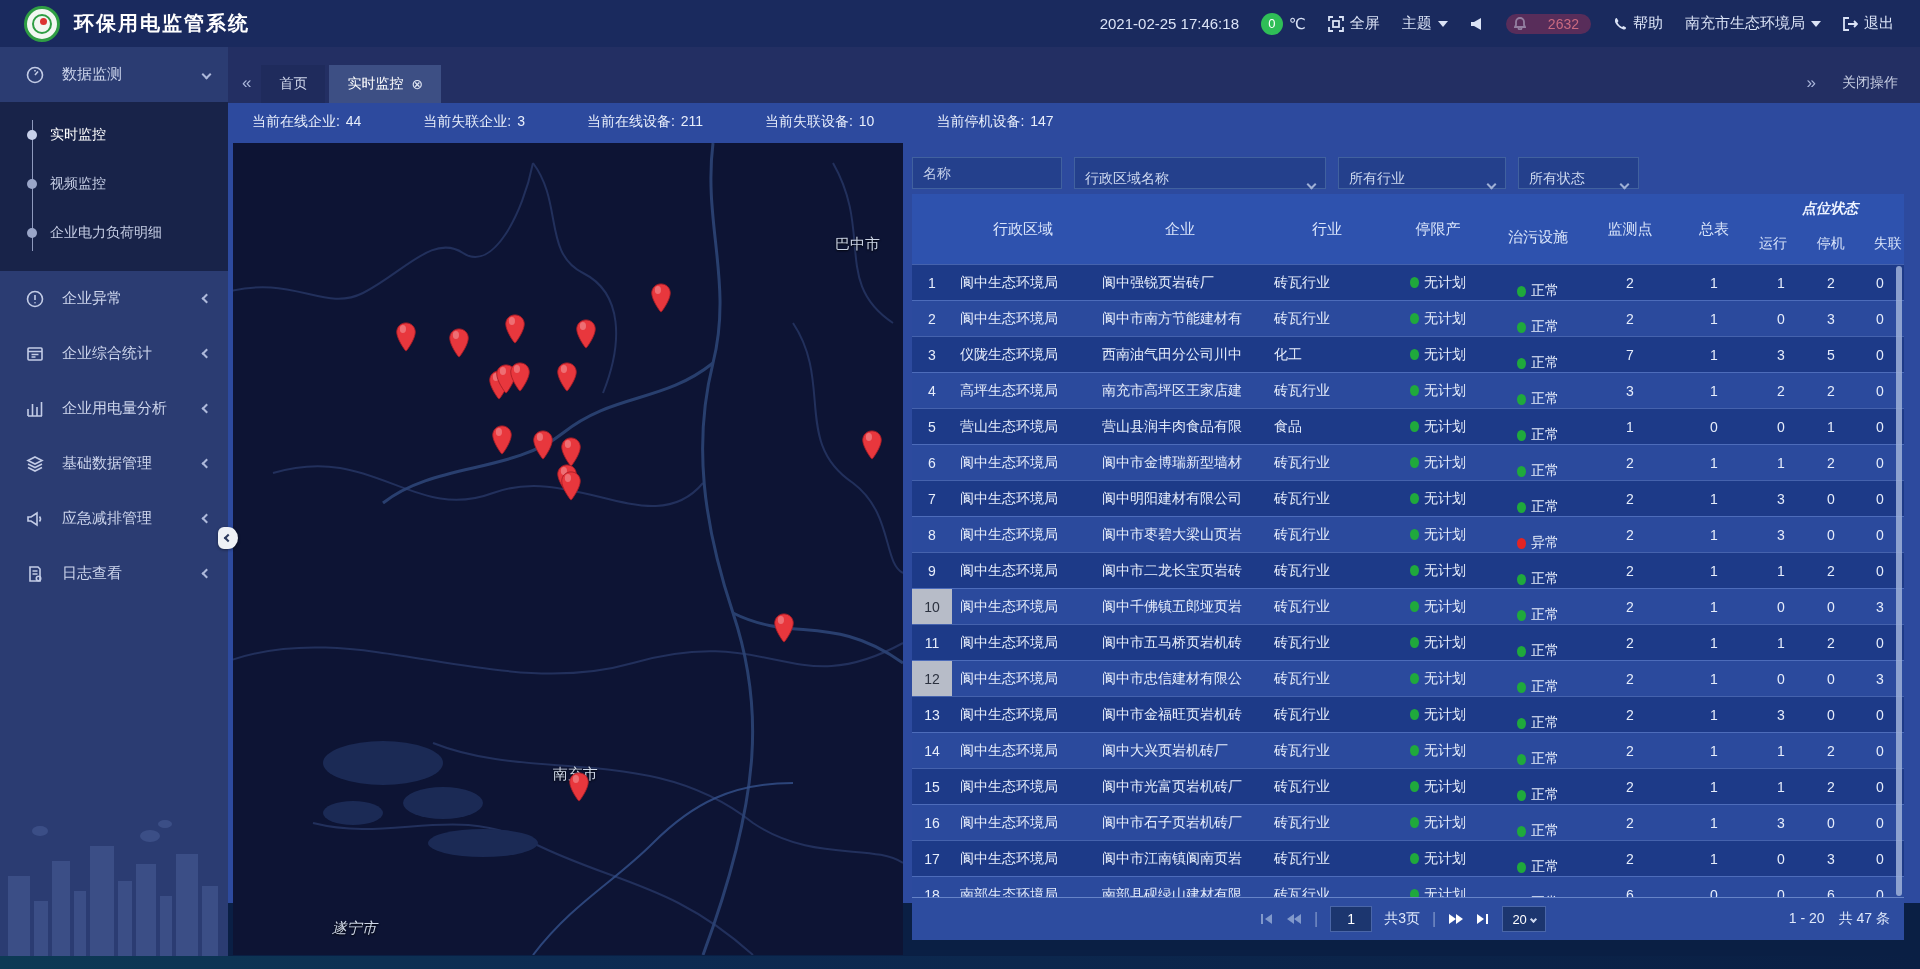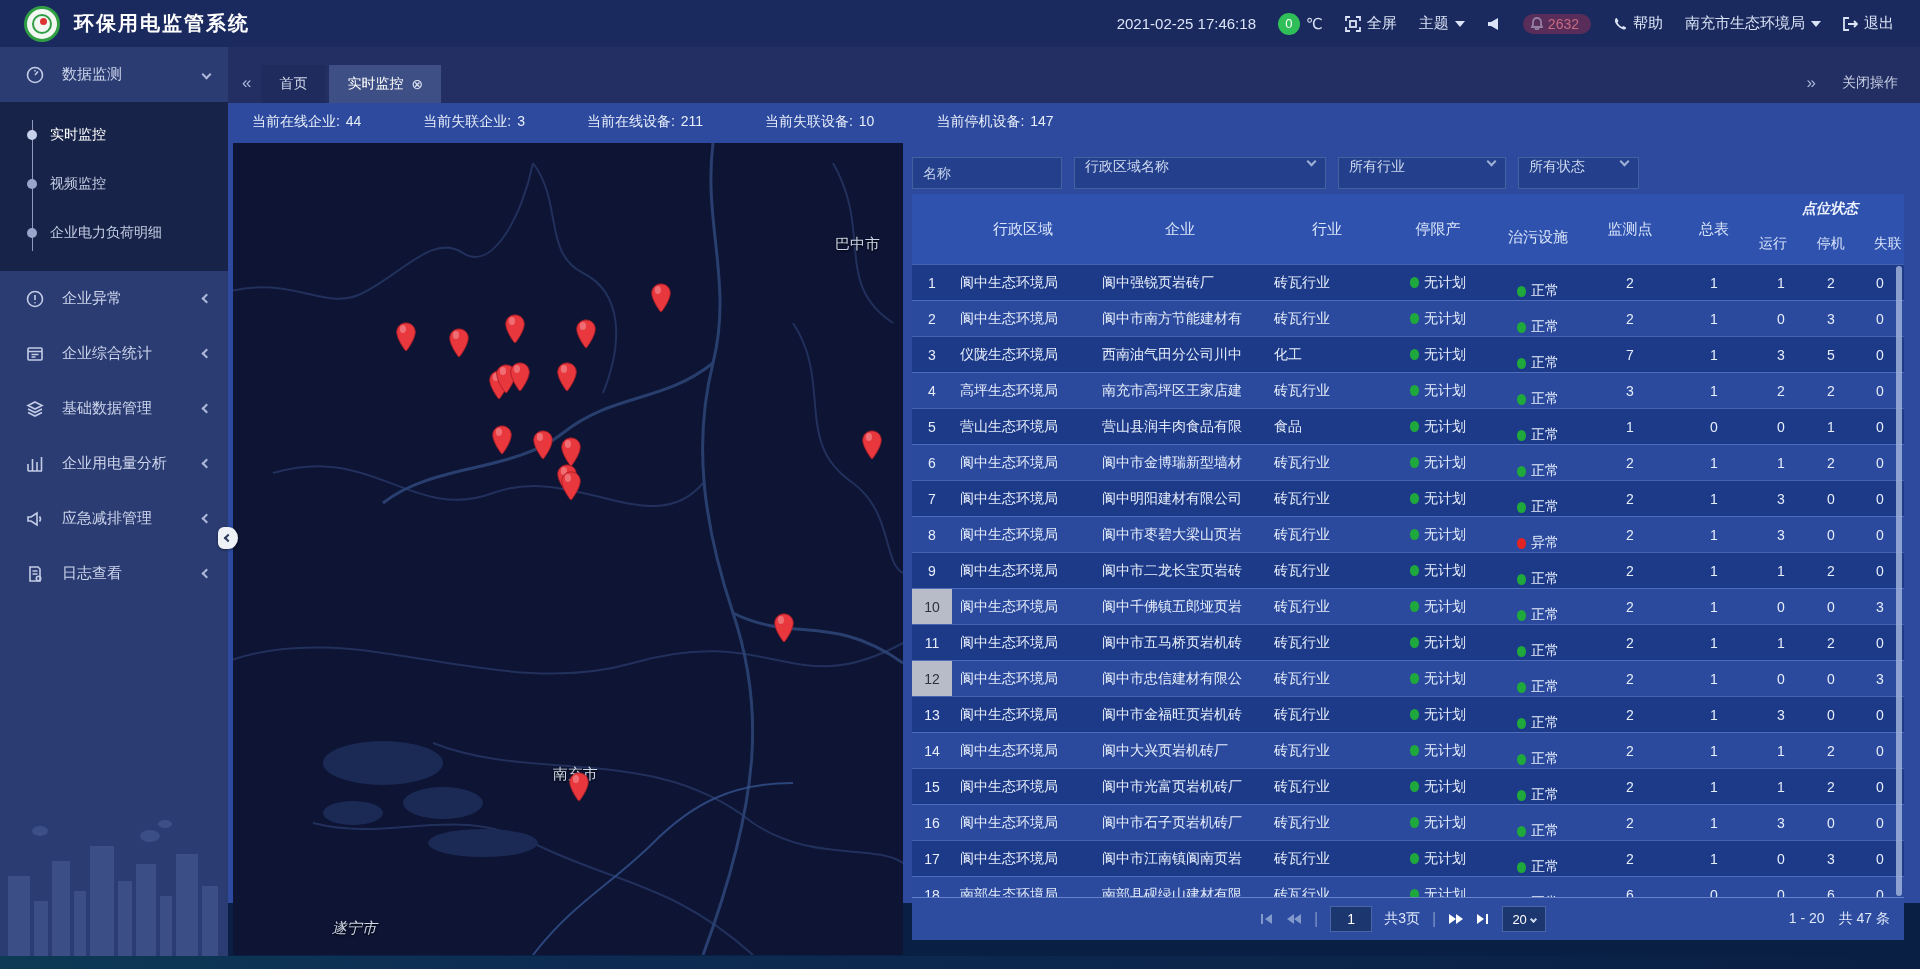--- a/index.html
+++ b/index.html
@@ -16,21 +16,21 @@
     border-radius:50%; border:2px solid #2f9e44; }
   .logo-sun { position:absolute; left:13px; top:9px; width:7px; height:7px;
     border-radius:50%; background:#d33; }
   .app-title { color:#fff; font-size:20px; font-weight:bold; margin-left:14px; letter-spacing:2px; }
   .hdr-right { margin-left:auto; display:flex; align-items:center; gap:22px;
     padding-right:26px; color:#dbe3f6; font-size:15px; }
   .hdr-item { display:flex; align-items:center; gap:6px; cursor:pointer; white-space:nowrap; }
   .temp-badge { width:22px; height:22px; border-radius:50%; background:#2fbe57;
     color:#fff; font-size:13px; display:flex; align-items:center; justify-content:center; }
   .notif-pill { background:rgba(190,50,85,.38); color:#c96a80; border-radius:11px;
-    padding:2px 12px 2px 8px; font-size:14px; display:flex; align-items:center; gap:5px; }
+    padding:2px 12px 2px 8px; font-size:14px; display:flex; align-items:center; gap:22px; }
   .caret-down { width:0; height:0; border-left:5px solid transparent;
     border-right:5px solid transparent; border-top:6px solid #dbe3f6; display:inline-block; }
   .hicon { display:inline-flex; align-items:center; }
   .hicon svg { stroke:#dbe3f6; fill:none; stroke-width:1.8; }
 
   
   #sidebar { position:absolute; left:0; top:47px; width:228px; height:909px;
     background:#2b3c72; color:#cdd5ec; overflow:hidden; }
   .menu-group { height:55px; display:flex; align-items:center; padding:0 18px 0 26px;
     font-size:15px; cursor:pointer; position:relative; }
@@ -81,21 +81,21 @@
   #collapse-handle { position:absolute; left:218px; top:527px; width:20px; height:22px;
     background:#eef1f6; border-radius:6px 50% 50% 6px / 6px 50% 50% 6px; z-index:25;
     display:flex; align-items:center; justify-content:center; cursor:pointer;
     box-shadow:0 1px 3px rgba(0,0,0,.4); }
   #collapse-handle .chev { border-color:#2c3a5e; width:6px; height:6px; }
 
   
   #rightpanel { position:absolute; left:684px; top:54px; width:992px; }
   #filters { display:flex; height:32px; margin-bottom:5px; }
   .f-field { background:#24408c; border:1px solid #41619f; height:32px;
-    color:#cdd8ef; font-size:14px; display:flex; align-items:flex-start;
+    color:#cdd8ef; font-size:14px; display:flex; align-items:flex-end;
     padding:0 10px; position:relative; }
   .f-field .chev { margin-left:auto; border-color:#9fb0d6; }
   #f-name { width:150px; margin-right:12px; background:#24408c; border:1px solid #41619f;
     color:#e8eefb; font-size:14px; padding:0 10px; outline:none; }
   #f-name::placeholder { color:#c3cfe9; }
   #f-region { width:252px; margin-right:12px; }
   #f-industry { width:168px; margin-right:12px; }
   #f-status { width:121px;gap:11px; }
 
   #tablewrap { position:relative; margin-top:5px; width:992px; height:746px;
@@ -260,34 +260,34 @@
           <rect x="2" y="3" width="14" height="12" rx="1"></rect>
           <path d="M2 6.5h14 M5.5 9.5h7 M5.5 12h4"></path>
         </svg>
     </span>
     <span class="glabel">企业综合统计</span>
     <span class="chev left"></span>
   </div>
   <div class="menu-group">
     <span class="micon">
       <svg width="18" height="18" viewBox="0 0 18 18">
+          <path d="M2 16V9 M6.5 16V4 M11 16V7 M15.5 16V2 M2 16h14"></path>
+        </svg>
+    </span>
+    <span class="glabel">企业用电量分析</span>
+    <span class="chev left"></span>
+  </div>
+  <div class="menu-group">
+    <span class="micon">
+      <svg width="18" height="18" viewBox="0 0 18 18">
           <path d="M9 2 16 5.5 9 9 2 5.5z"></path>
           <path d="M2 9l7 3.5L16 9 M2 12.5L9 16l7-3.5"></path>
         </svg>
     </span>
     <span class="glabel">基础数据管理</span>
-    <span class="chev left"></span>
-  </div>
-  <div class="menu-group">
-    <span class="micon">
-      <svg width="18" height="18" viewBox="0 0 18 18">
-          <path d="M2 16V9 M6.5 16V4 M11 16V7 M15.5 16V2 M2 16h14"></path>
-        </svg>
-    </span>
-    <span class="glabel">企业用电量分析</span>
     <span class="chev left"></span>
   </div>
   <div class="menu-group">
     <span class="micon">
       <svg width="18" height="18" viewBox="0 0 18 18">
           <path d="M2 7v4h3l6 4V3L5 7z"></path>
           <path d="M13.5 6.5a4 4 0 0 1 0 5"></path>
         </svg>
     </span>
     <span class="glabel">应急减排管理</span>

